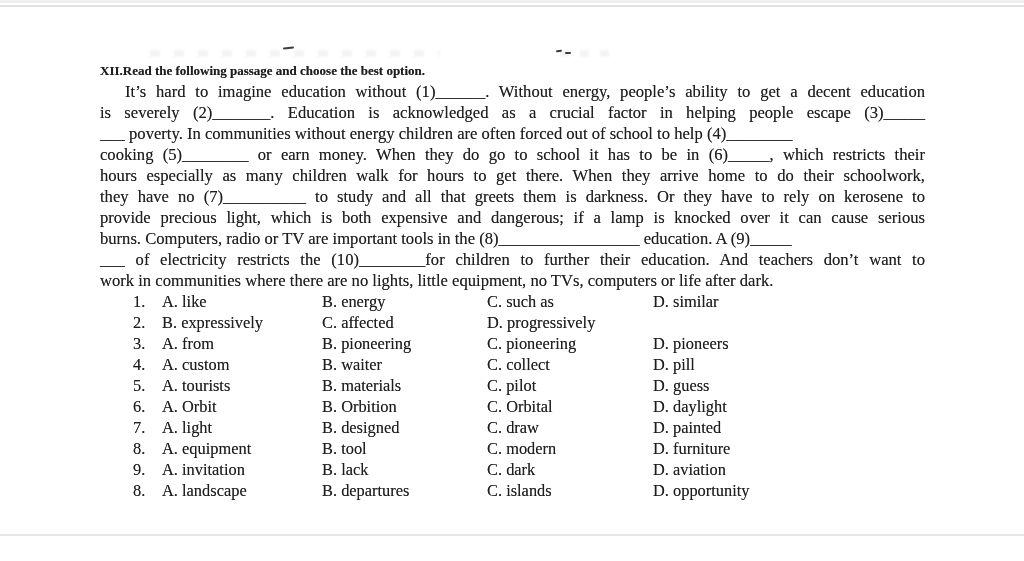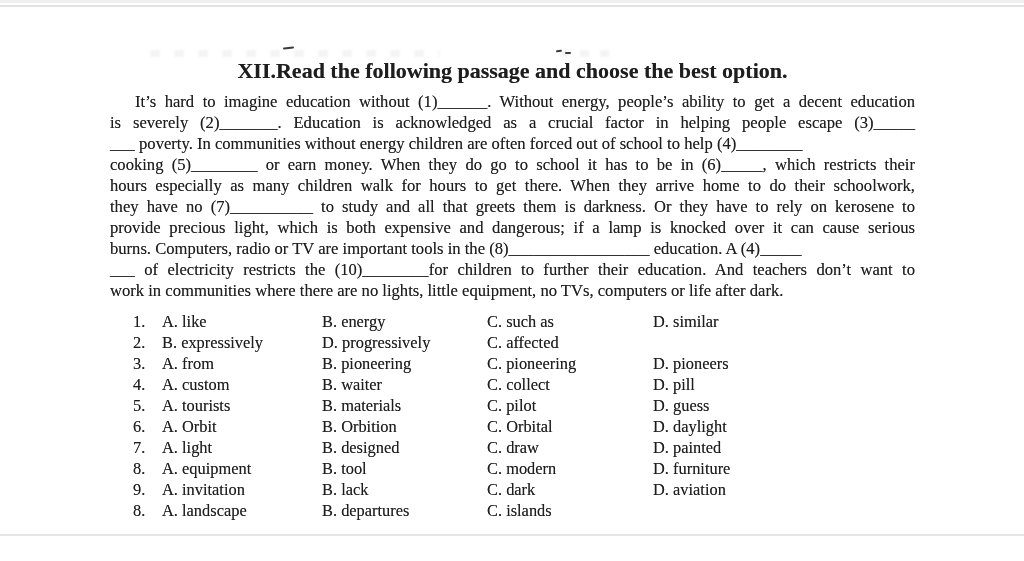--- a/index.html
+++ b/index.html
@@ -26,26 +26,25 @@
     background: repeating-linear-gradient(90deg, rgba(90,90,90,.13) 0 10px, transparent 10px 24px); }
   .smudge-2 { left: 560px; top: 50px; width: 52px; height: 7px;
     background: repeating-linear-gradient(90deg, rgba(90,90,90,.13) 0 9px, transparent 9px 20px); }
 
   .content {
     position: absolute; left: 100px; top: 60px; width: 825px;
     text-shadow: 0 0 0.6px rgba(25,25,25,0.55);
   }
   .heading {
     font-weight: bold;
-    font-size: 22px;
+    font-size: 13px;
     line-height: 21px;
     margin: 0;
-    text-align: center;
   }
-  .passage { margin: 10px; }
+  .passage { margin: 0; }
   .pline {
     font-size: 16.6px;
     line-height: 21px;
     text-align: justify;
     text-align-last: justify;
     white-space: normal;
   }
   .pline.free { text-align: right; text-align-last: left; }
   .pline.indent { text-indent: 25px; }
 
@@ -79,40 +78,40 @@
   <h3 class="heading">XII.Read the following passage and choose the best option.</h3>
 
   <div class="passage">
     <div class="pline indent">It’s hard to imagine education without (1)______. Without energy, people’s ability to get a decent education</div>
     <div class="pline">is severely (2)_______. Education is acknowledged as a crucial factor in helping people escape (3)_____</div>
     <div class="pline free">___ poverty. In communities without energy children are often forced out of school to help (4)________</div>
     <div class="pline">cooking (5)________ or earn money. When they do go to school it has to be in (6)_____, which restricts their</div>
     <div class="pline">hours especially as many children walk for hours to get there. When they arrive home to do their schoolwork,</div>
     <div class="pline">they have no (7)__________ to study and all that greets them is darkness. Or they have to rely on kerosene to</div>
     <div class="pline">provide precious light, which is both expensive and dangerous; if a lamp is knocked over it can cause serious</div>
-    <div class="pline free">burns. Computers, radio or TV are important tools in the (8)_________________ education. A (4)_____</div>
+    <div class="pline free">burns. Computers, radio or TV are important tools in the (8)_________________ education. A (9)_____</div>
     <div class="pline">___ of electricity restricts the (10)________for children to further their education. And teachers don’t want to</div>
     <div class="pline free">work in communities where there are no lights, little equipment, no TVs, computers or life after dark.</div>
   </div>
 
   <div class="options">
 
     <div class="opt-row">
       <span>1.</span>
       <span>A. like</span>
       <span>B. energy</span>
       <span>C. such as</span>
       <span>D. similar</span>
     </div>
 
     <div class="opt-row">
       <span>2.</span>
       <span>B. expressively</span>
+      <span>C. affected</span>
       <span>D. progressively</span>
-      <span>C. affected</span>
     </div>
 
     <div class="opt-row">
       <span>3.</span>
       <span>A. from</span>
       <span>B. pioneering</span>
       <span>C. pioneering</span>
       <span>D. pioneers</span>
     </div>
 
@@ -162,16 +161,17 @@
       <span>B. lack</span>
       <span>C. dark</span>
       <span>D. aviation</span>
     </div>
 
     <div class="opt-row">
       <span>8.</span>
       <span>A. landscape</span>
       <span>B. departures</span>
       <span>C. islands</span>
+      <span>D. opportunity</span>
     </div>
 
   </div>
 </div>
 
 </body></html>

